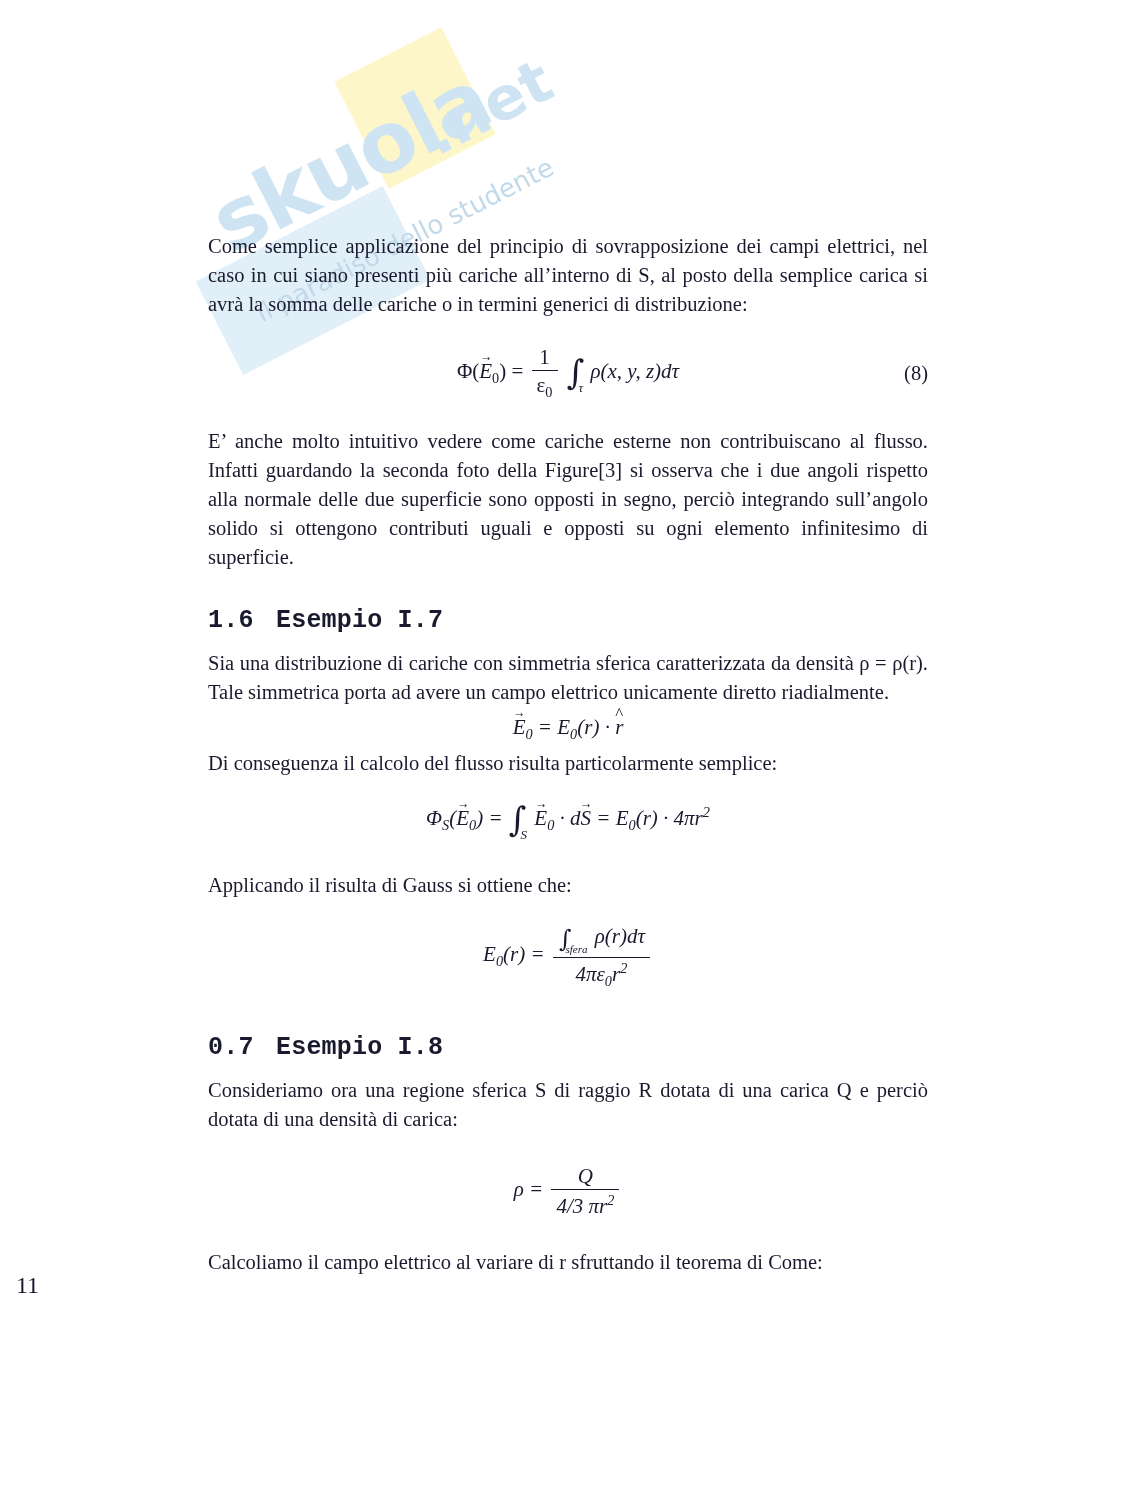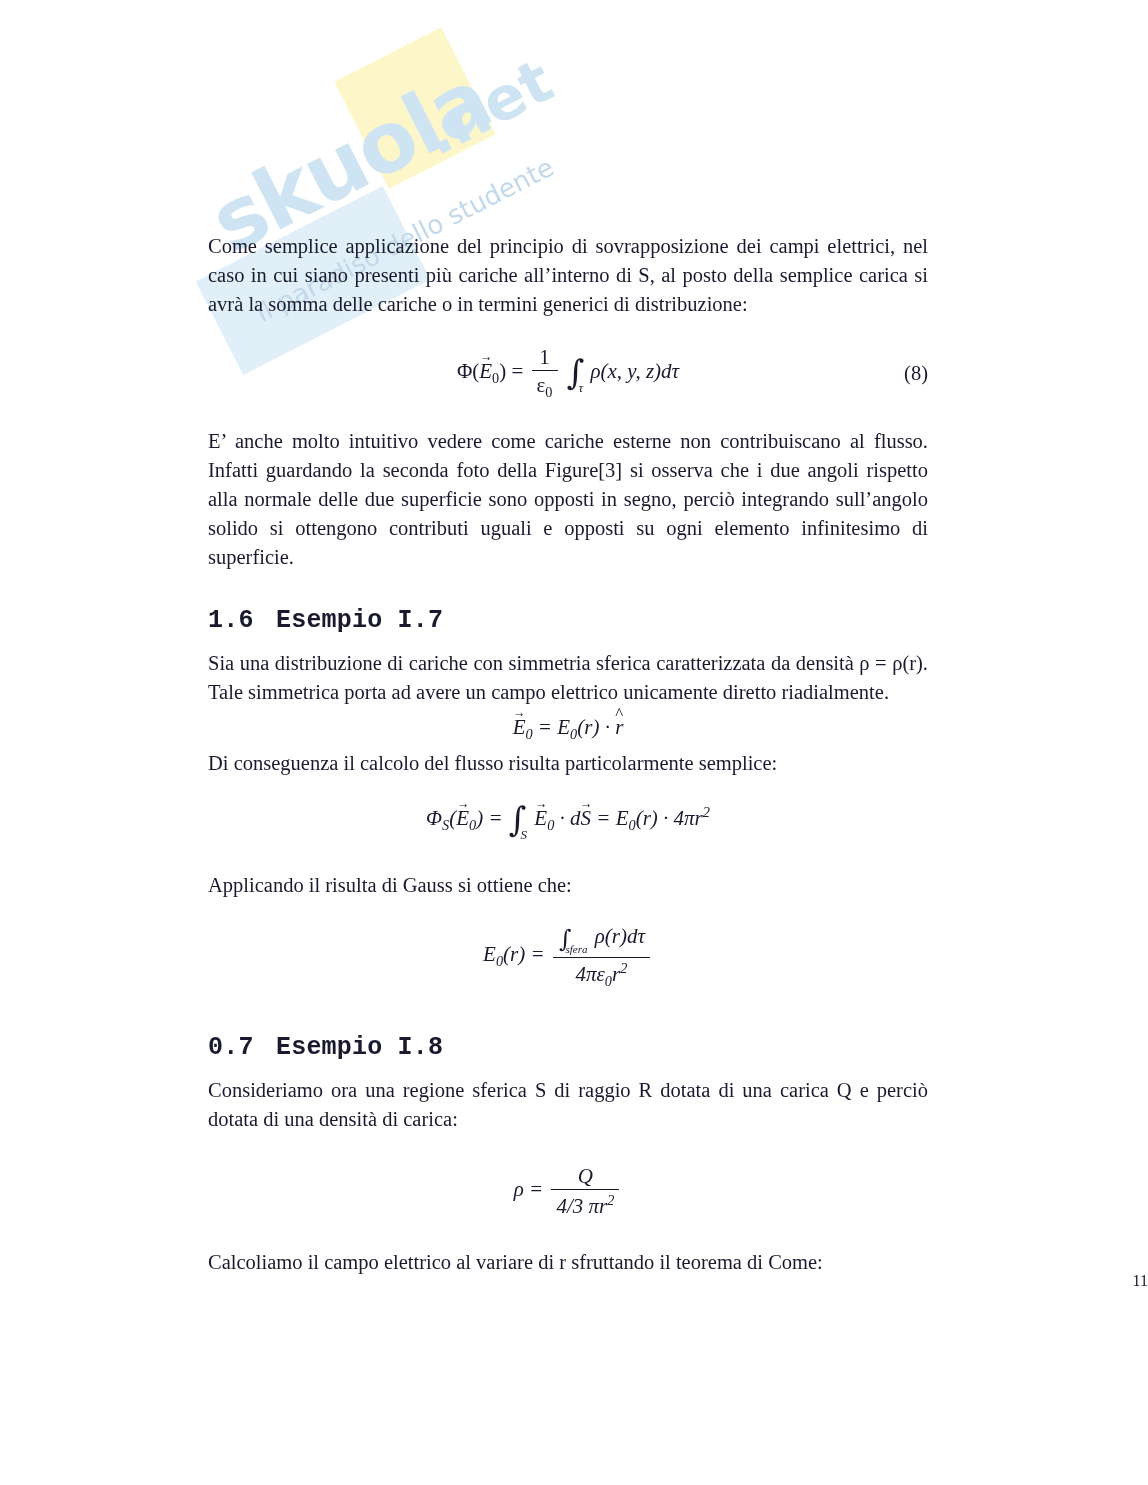--- a/index.html
+++ b/index.html
@@ -183,25 +183,25 @@
     position: absolute;
     left: 50%;
     transform: translateX(-50%);
     top: -0.62em;
     font-size: .8em;
     font-style: normal;
   }
 
   .pagenum {
     position: absolute;
-    left: 0;
+    left: 16px;
     right: 0;
     top: 1272px;
-    text-align: right;
-    font-size: 16px;
+    text-align: left;
+    font-size: 24px;
   }
 </style>
 </head>
 <body>
 
 <div class="watermark">
   <div class="wm-yellow"></div>
   <div class="wm-blue-strip"></div>
   <div class="wm-skuola">skuola</div>
   <div class="wm-net">.net</div>

